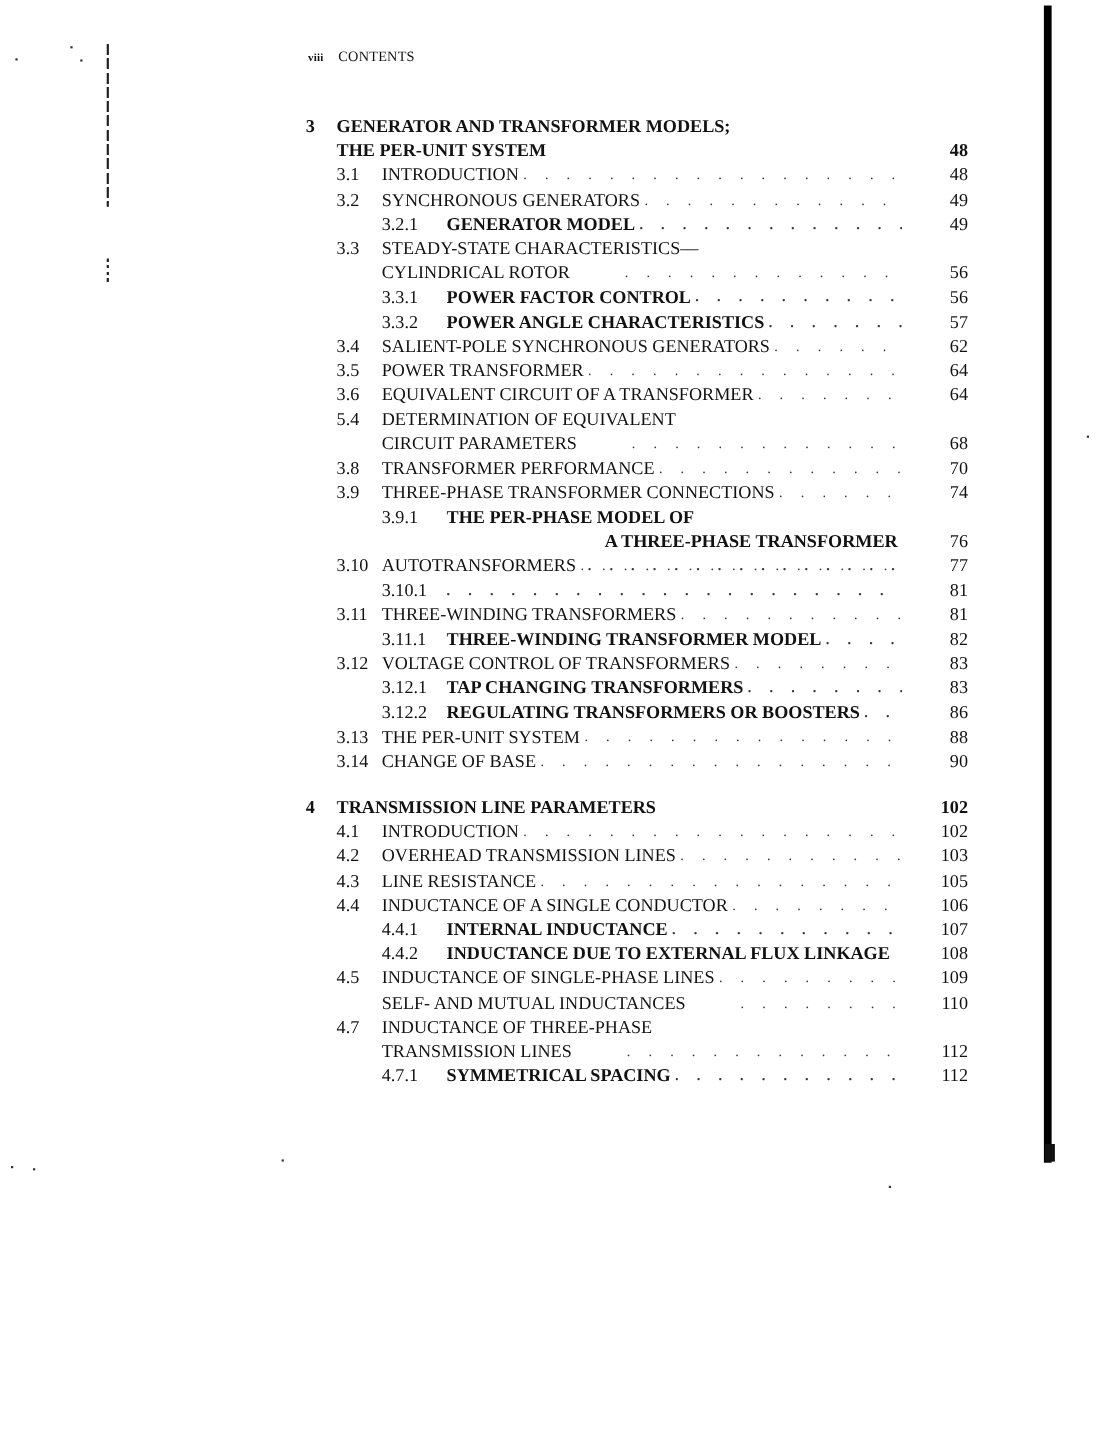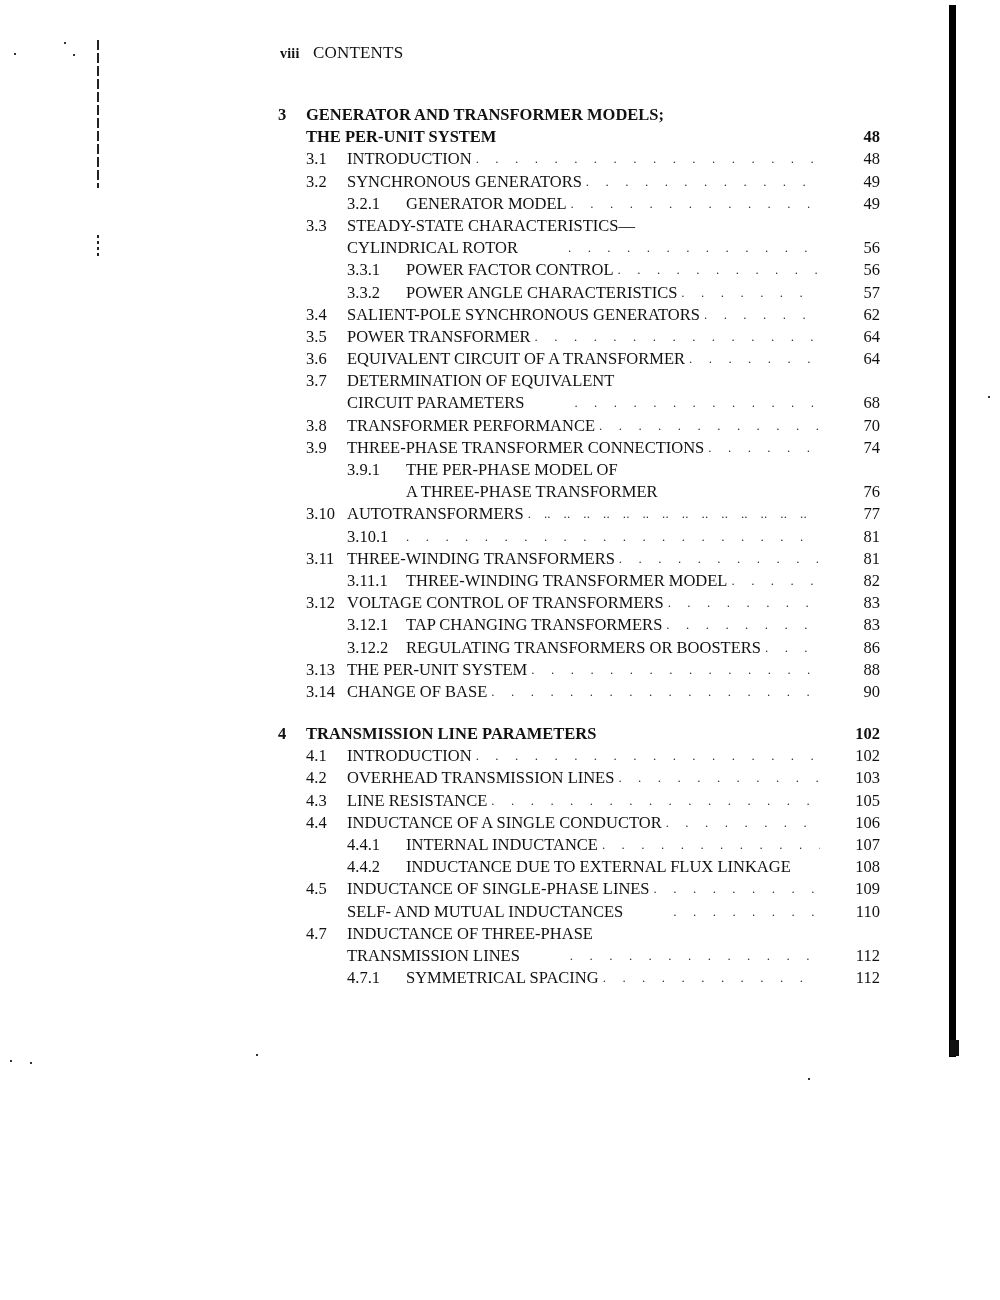--- a/index.html
+++ b/index.html
@@ -4,22 +4,22 @@
 <style>
   html, body { margin: 0; padding: 0; background: #ffffff; }
   body {
     width: 1000px; height: 1300px; position: relative; overflow: hidden;
     font-family: "Liberation Serif", "DejaVu Serif", serif; color: #111;
   }
   .page-header {
     position: absolute; left: 280px; top: 43px;
     font-size: 13px; letter-spacing: 0.2px;
   }
-  .page-header .pgnum { font-weight: bold; font-size: 14px; margin-right: 10px; }
-  .page-header .running { font-variant: small-caps; font-size: 17px; }
+  .page-header .pgnum { font-weight: bold; font-size: 10px; margin-right: 10px; }
+  .page-header .running { font-variant: small-caps; font-size: 13px; }
 
   .scan-bar {
     position: absolute; left: 949px; top: 5px; width: 7px; height: 1052px;
     background: #000;
   }
   .scan-bar-foot {
     position: absolute; left: 950px; top: 1040px; width: 9px; height: 16px;
     background: #111;
   }
   .left-margin-rule {
@@ -31,39 +31,39 @@
     background: repeating-linear-gradient(to bottom, #222 0 3px, transparent 3px 6px);
   }
   .speck { position: absolute; width: 2px; height: 2px; background: #333; }
 
   .toc { position: absolute; left: 278px; top: 104px; width: 604px; }
   .row {
     position: relative; height: 22.2px; line-height: 22.2px;
     font-size: 16.5px; white-space: nowrap;
   }
   .row .num { position: absolute; top: 0; }
-  .row .title { position: absolute; top: 0; right: 62px; overflow: hidden; display: flex; }
+  .row .title { position: absolute; top: 0; right: 62px; overflow: hidden; display: flex; align-items: flex-end; }
   .row .title .txt { flex: 0 0 auto; background: #fff; padding-right: 4px; }
   .row .title .leader {
     flex: 1 1 auto; overflow: hidden; letter-spacing: 6.6px; color: #333;
     font-size: 13px;
   }
   .row .page { position: absolute; right: 2px; top: 0; text-align: left; }
 
   .row.chapter { font-weight: bold; font-size: 16.5px; }
   .row.chapter .num { left: 0; }
   .row.chapter .title { left: 28px; }
   .row.chapter.cont .title { left: 28px; }
 
   .row.sec .num { left: 28px; }
   .row.sec .title { left: 69px; }
   .row.sec.cont .title { left: 69px; gap: 46px; }
 
   .row.sub .num { left: 69px; }
-  .row.sub .title { left: 128px; }
+  .row.sub .title { left: 128px; font-weight: bold; }
   .row.sub.cont .title { left: 128px; flex-direction: column; }
 
   .gap { height: 20px; }
 </style>
 </head>
 <body>
 
 <div class="page-header">
   <span class="pgnum">viii</span>
   <span class="running">CONTENTS</span>
@@ -167,21 +167,21 @@
     </div>
     <div class="row sec">
       <span class="num">3.6</span>
       <span class="title">
         <span class="txt">EQUIVALENT CIRCUIT OF A TRANSFORMER</span>
         <span class="leader"> . . . . . . . . . . . . . . . . . . . . . . . . . . . . . . . . . . . . . . . . . . . .</span>
       </span>
       <span class="page">64</span>
     </div>
     <div class="row sec">
-      <span class="num">3.7</span>
+      <span class="num">5.4</span>
       <span class="title">
         <span class="txt">DETERMINATION OF EQUIVALENT</span>
       </span>
     </div>
     <div class="row sec cont">
       <span class="title">
         <span class="txt">CIRCUIT PARAMETERS</span>
         <span class="leader"> . . . . . . . . . . . . . . . . . . . . . . . . . . . . . . . . . . . . . . . . . . . .</span>
       </span>
       <span class="page">68</span>

